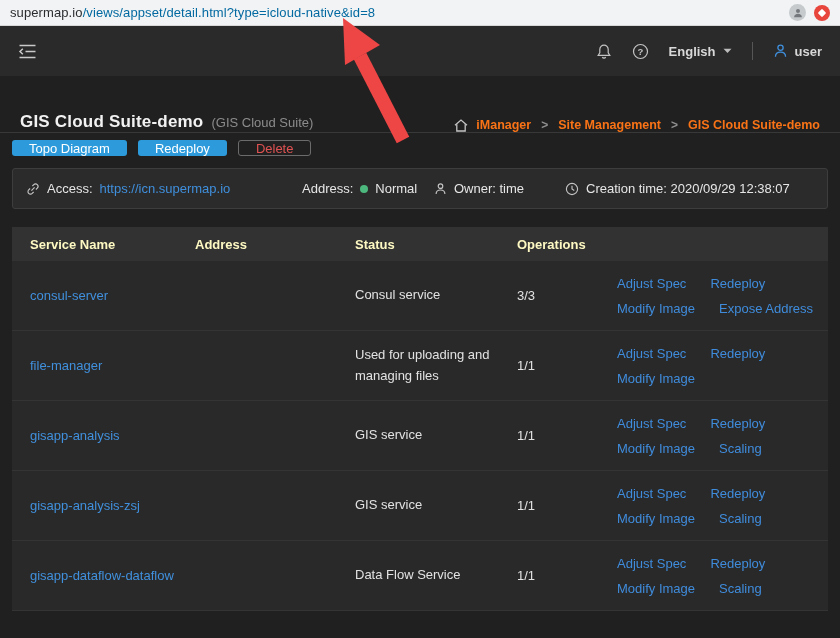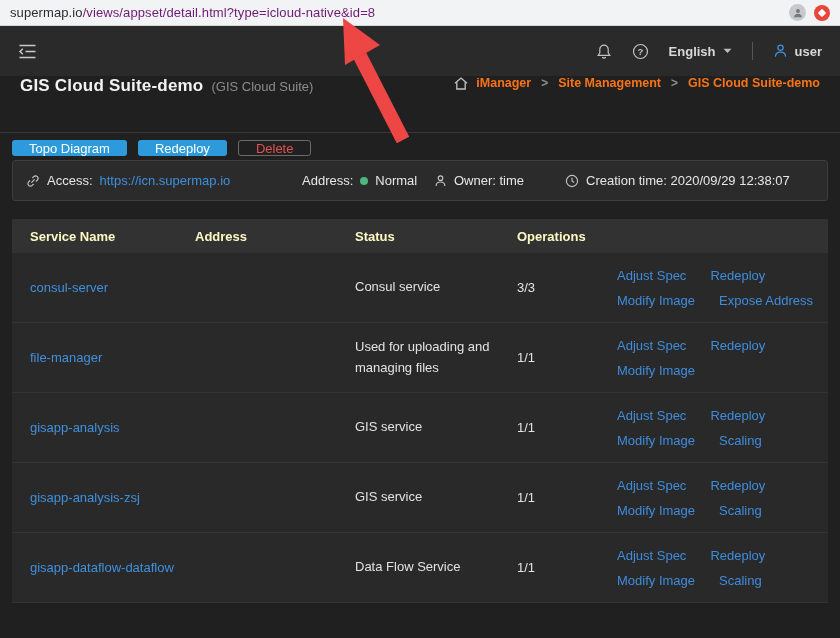--- a/index.html
+++ b/index.html
@@ -10,21 +10,21 @@
     position:relative;
     overflow:hidden;
   }
   
   .browser-bar {
     height:26px; background:#f1f3f4; display:flex; align-items:center;
     padding:0 10px; gap:8px; border-bottom:1px solid #d8d8d8;
   }
   .url-text { font-size:13px; flex:1; white-space:nowrap; letter-spacing:.1px; }
   .url-domain { color:#2b2d30; }
-  .url-path { color:#701a75; }
+  .url-path { color:#0369a1; }
   .profile-icon {
     width:17px; height:17px; border-radius:50%; background:#c7cacd;
     display:flex; align-items:center; justify-content:center; color:#75797d; flex:0 0 auto;
   }
   .ext-icon {
     width:16px; height:16px; border-radius:50%; background:#e8453c;
     display:flex; align-items:center; justify-content:center; flex:0 0 auto;
   }
   .ext-icon span { width:6px; height:6px; background:#fff; transform:rotate(45deg); border-radius:1px; display:block; }
 
@@ -36,21 +36,21 @@
   .nav-left { color:#c9c9c9; display:flex; align-items:center; cursor:pointer; }
   .nav-right { display:flex; align-items:center; gap:20px; color:#c9c9c9; font-size:13px; }
   .nav-icon-btn { display:flex; align-items:center; cursor:pointer; color:#c4c4c4; }
   .lang { display:flex; align-items:center; gap:7px; color:#d8d8d8; cursor:pointer; font-weight:bold; }
   .nav-divider { width:1px; height:18px; background:#565656; }
   .nav-user { display:flex; align-items:center; gap:7px; color:#d8d8d8; cursor:pointer; font-weight:bold; }
   .nav-user .u-icon { color:#3f8fdd; display:flex; }
 
   
   .page-header {
-    height:57px; display:flex; align-items:flex-start; justify-content:space-between;
+    height:57px; display:flex; align-items:flex-end; justify-content:space-between;
     padding:0 20px; border-bottom:1px solid #383838;
   }
   .title-wrap { display:flex; align-items:baseline; }
   .page-title { font-size:17px; font-weight:bold; color:#f2f2f2; letter-spacing:.2px; }
   .page-subtitle { font-size:13px; color:#8c8c8c; margin-left:8px; }
   .breadcrumb { display:flex; align-items:center; gap:10px; font-size:12.5px; font-weight:bold; color:#cfcfcf; }
   .crumb { color:#f97316; text-decoration:none; }
   .crumb-sep { color:#8f8f8f; font-size:12px; }
   .home-ic { display:flex; color:#c4c4c4; margin-right:-2px; }
 
@@ -58,21 +58,21 @@
   .actions { display:flex; gap:11px; padding:7px 12px 0; }
   .btn {
     height:16px; padding:0 17px; font-size:13px; border-radius:3px; border:none;
     display:flex; align-items:center; cursor:pointer; font-family:inherit;
   }
   .btn-primary { background:#2d9bdb; color:#ffffff; }
   .btn-danger  { background:transparent; border:1px solid #6b6b6b; color:#e05252; }
 
   
   .info-bar {
-    margin:4px 12px 0; height:41px; background:#2b2b2b; border:1px solid #3d3d3d;
+    margin:12px 12px 0; height:41px; background:#2b2b2b; border:1px solid #3d3d3d;
     border-radius:3px; display:grid; grid-template-columns:276px 132px 131px 1fr;
     align-items:center; padding-left:13px; font-size:13px; color:#e6e6e6;
   }
   .info-item { display:flex; align-items:center; gap:7px; white-space:nowrap; }
   .info-ic { display:flex; color:#c4c4c4; }
   .info-link { color:#3f8fdd; text-decoration:none; }
   .dot { width:8px; height:8px; border-radius:50%; background:#4db87e; flex:0 0 auto; }
 
   
   .svc-table { margin:18px 12px 0; }

